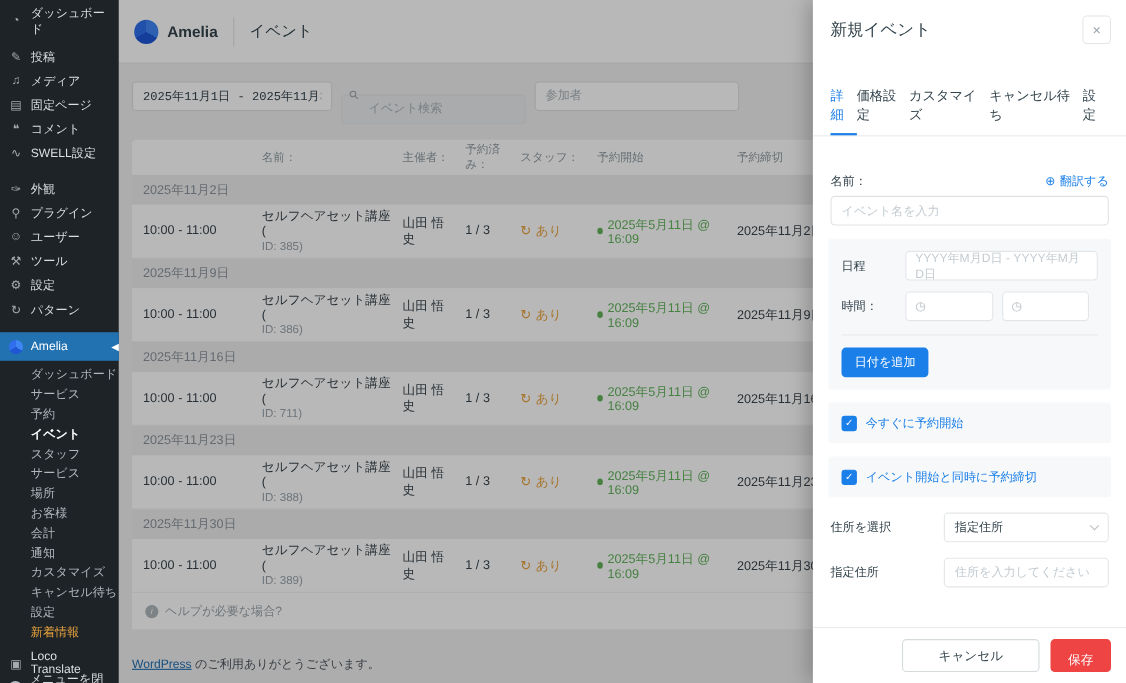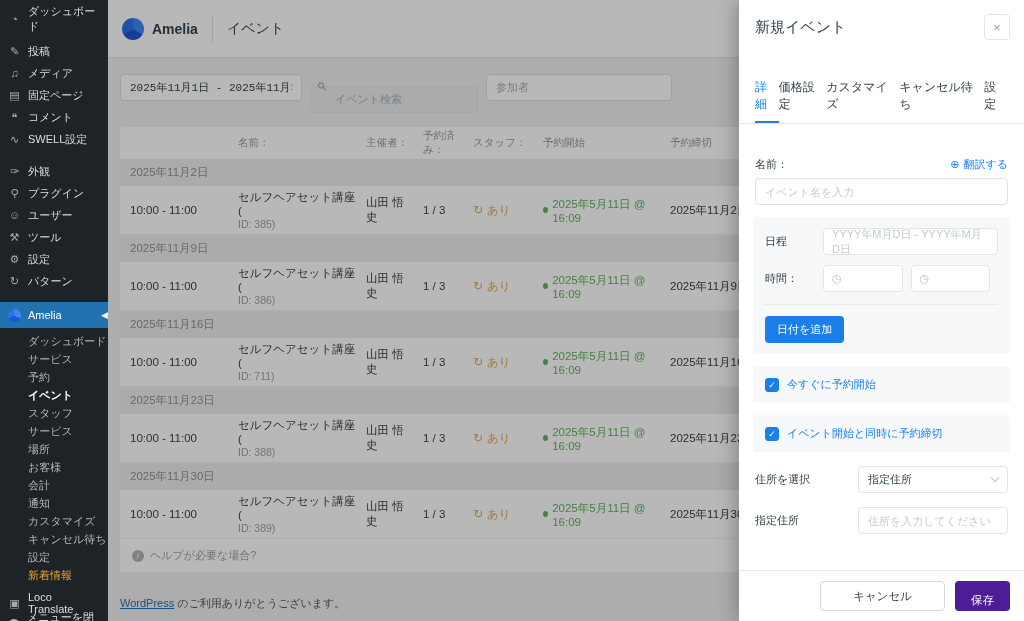--- a/index.html
+++ b/index.html
@@ -119,21 +119,21 @@
     transform:rotate(45deg); margin-top:-3px; }
   .fin { width:100%; height:27px; border:1px solid #e3e6e8; border-radius:4px; font-size:11px;
     padding:0 9px; color:#33434c; outline:none; font-family:inherit; }
   .fin::placeholder { color:#c3cbd1; }
   .pdivider { border-top:1px solid #eef0f2; margin:14px 16px 0; }
   .help-dot { width:11px; height:11px; border-radius:50%; background:#7b8790; color:#fff;
     font-size:8px; display:inline-flex; align-items:center; justify-content:center; }
   .p-foot { border-top:1px solid #e8eaec; padding:10px 14px; display:flex; justify-content:flex-end; gap:10px; }
   .btn-cancel { background:#fff; border:1px solid #d5dadd; border-radius:4px; height:30px;
     padding:0 32px; font-size:11.5px; color:#33434c; cursor:pointer; font-family:inherit; }
-  .btn-save { background:#4c1d95; color:#fff; border:none; border-radius:4px; height:30px;
+  .btn-save { background:#ef4444; color:#fff; border:none; border-radius:4px; height:30px;
     padding:12px 16px; font-size:11.5px; cursor:pointer; font-family:inherit; }
 </style>
 </head>
 <body>
 
 <aside class="sidebar">
   <div class="mi">
       <span class="ic">◔</span>
       <span>ダッシュボード</span>
     </div>

